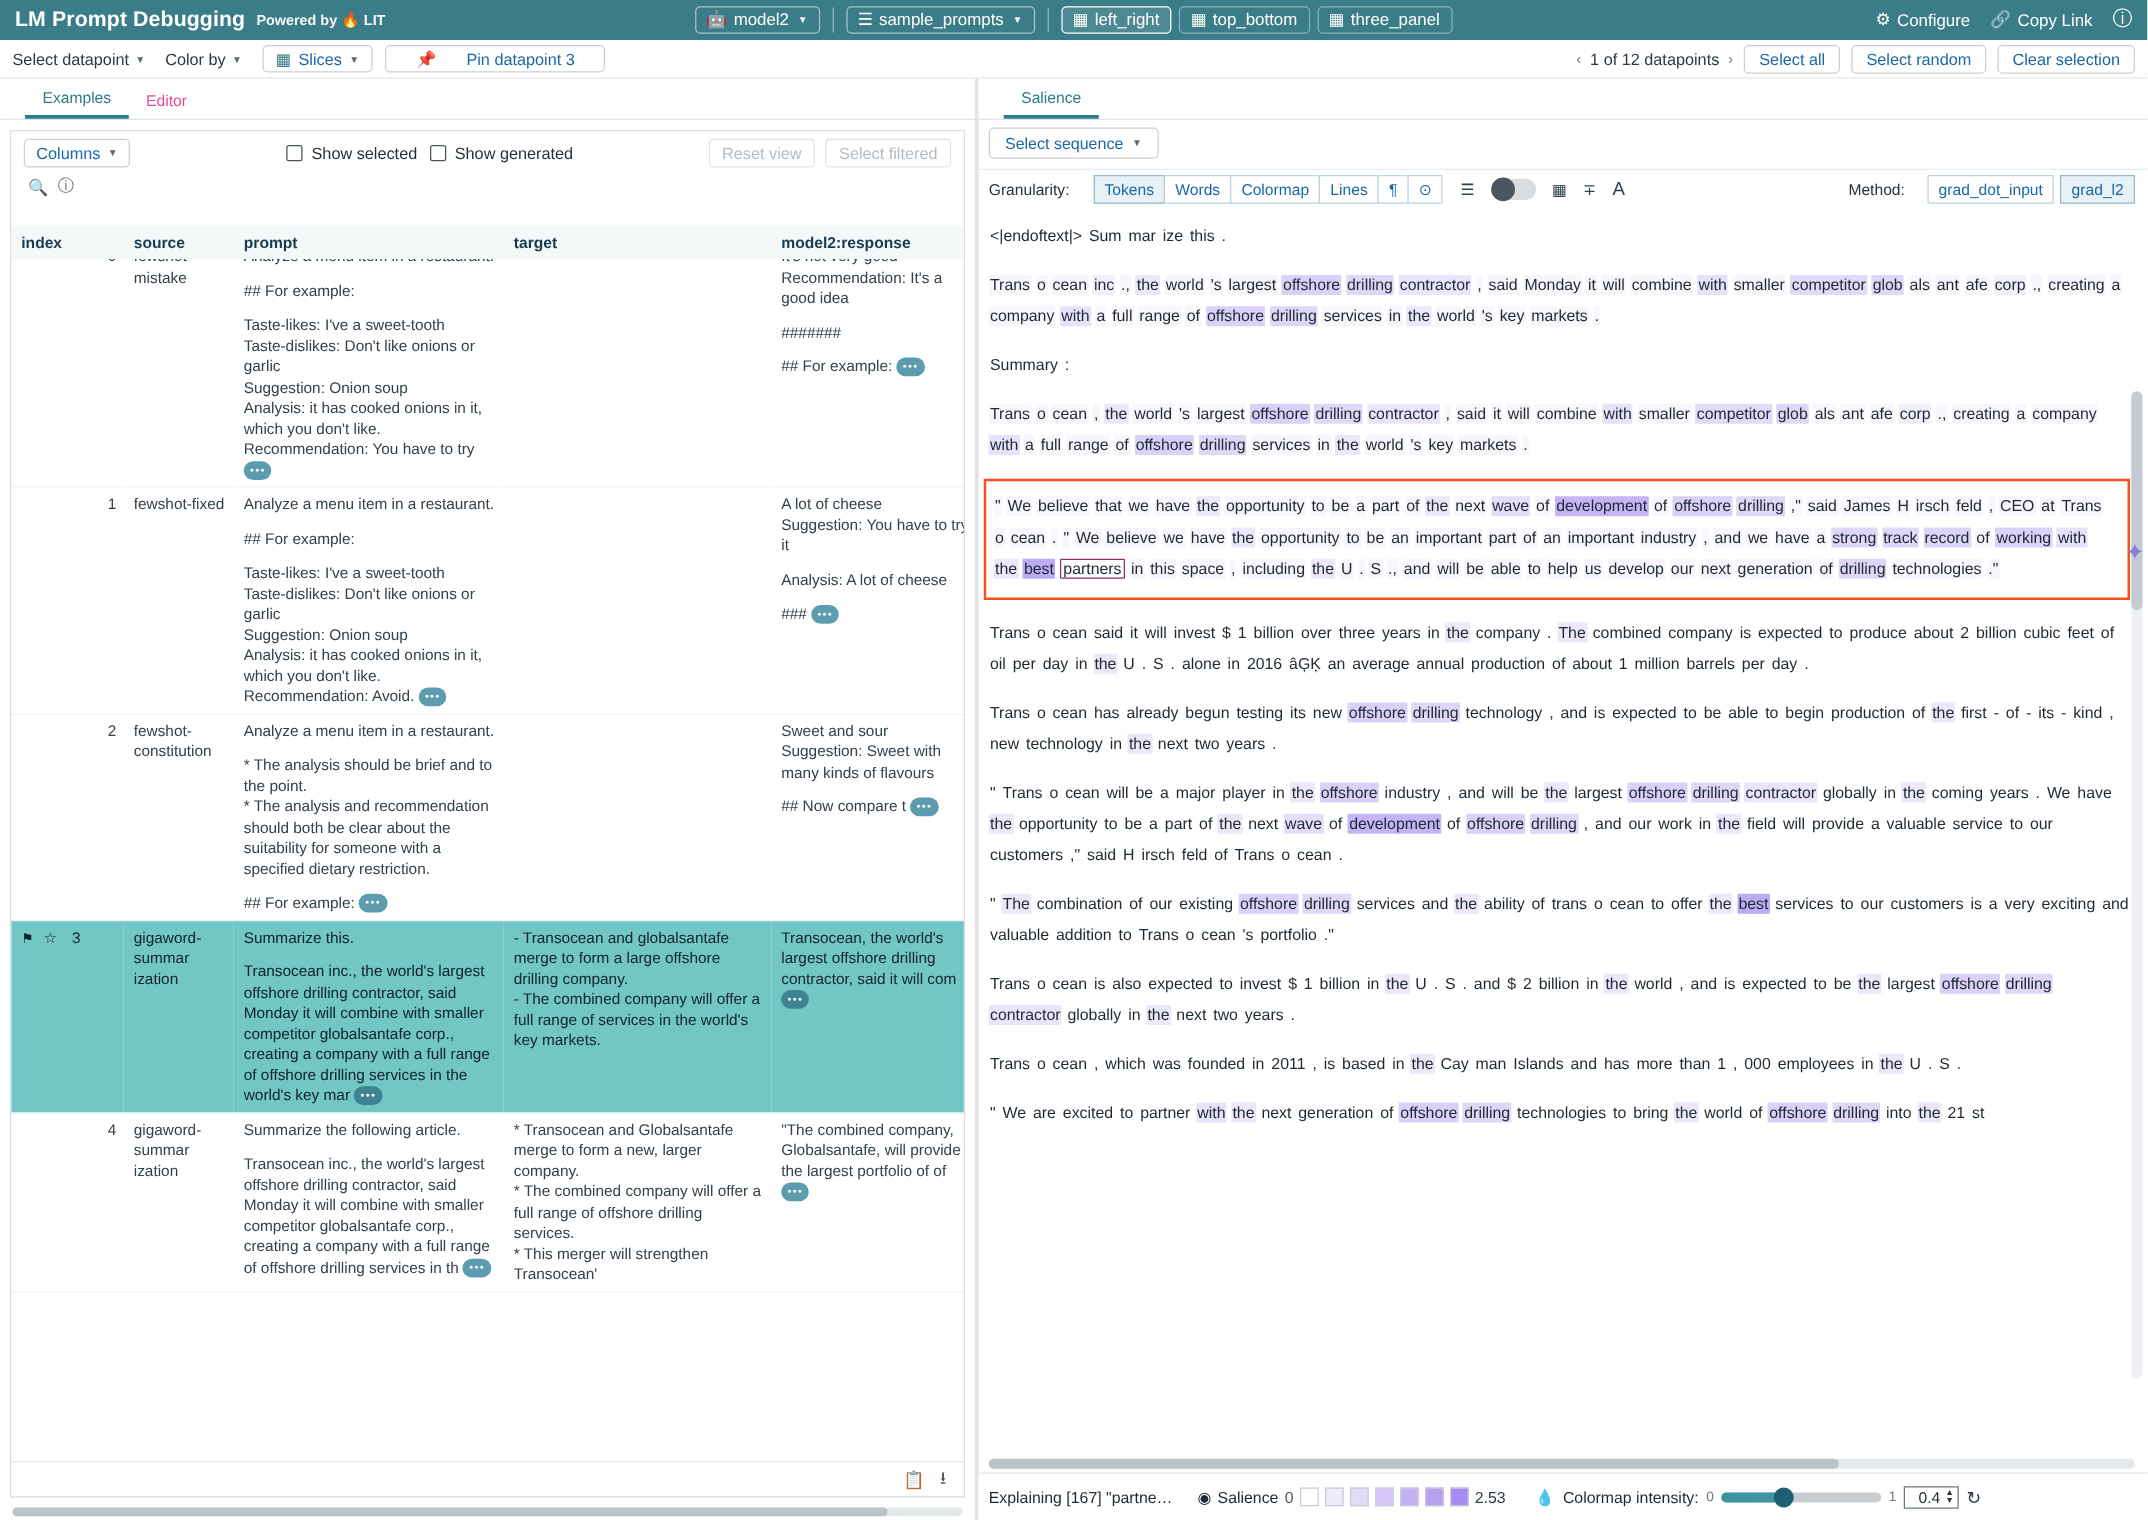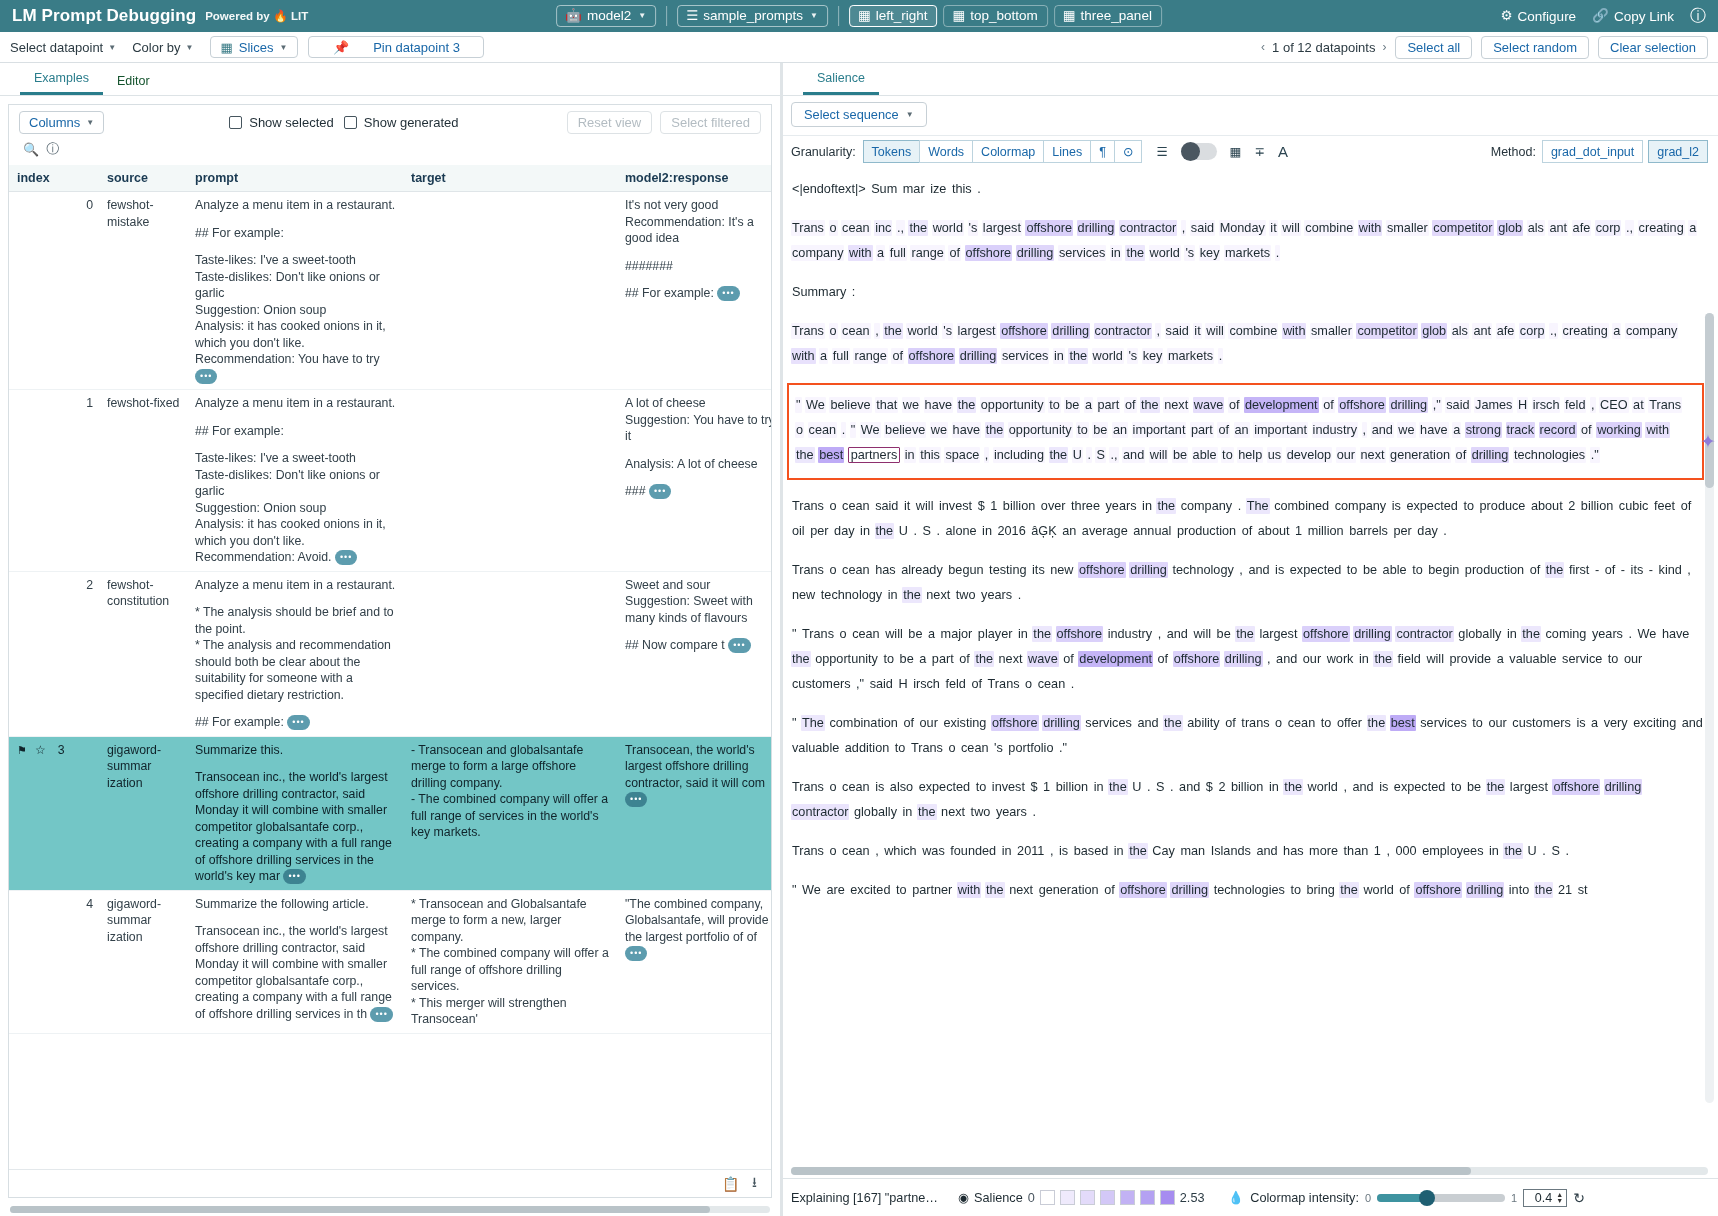--- a/index.html
+++ b/index.html
@@ -100,21 +100,21 @@
   #main { display: flex; height: 1153px; background: #e7ebed; }
   #leftpane { width: 783px; background: #fff; display: flex; flex-direction: column;
               border-right: 3px solid #dfe4e7; position: relative;}
   #rightpane { flex: 1; background: #fff; display: flex; flex-direction: column; position: relative;}
 
   .tabrow {
     height: 33px; border-bottom: 1px solid #dde3e6;
     display: flex; align-items: flex-end; padding-left: 20px; background: #fff;
   }
   .tab {
-    font-size: 12.5px; color: #14532d; padding: 0 14px 7px 14px; cursor: pointer;
+    font-size: 12.5px; color: #ec4899; padding: 0 14px 7px 14px; cursor: pointer;
   }
   .tab.active { color: #2a7d8c; border-bottom: 3px solid #2a7d8c; font-weight: normal; }
 
   .modcard {
     margin: 8px; border: 1px solid #d7dee2; flex: 1;
     display: flex; flex-direction: column; min-height: 0; background: #fff;
   }
   .modhead {
     height: 30px; display: flex; align-items: center;
     padding: 0 10px; font-size: 13px; color: #24333b;
@@ -150,21 +150,21 @@
   }
   .searchrow input::placeholder { color: #9aa4ab; }
   .help-i { color: #5e6d76; font-size: 13px; }
 
   
   .tablewrap { flex: 1; overflow: hidden; position: relative; }
   table.dt { border-collapse: collapse; width: 100%; table-layout: fixed; }
   table.dt th {
     background: #f3f8f8; color: #1a3a52; font-size: 12.5px; text-align: left;
     padding: 6px 6px 6px 8px; border-bottom: 1px solid #dfe5e8; font-weight: bold;
-    position: sticky; top: 0; margin-top: 30px;
+    position: sticky; top: 16px; margin-top: 30px;
   }
   table.dt td {
     font-size: 12.3px; color: #33414a; vertical-align: top;
     padding: 5px 6px 5px 8px; border-bottom: 1px solid #eef2f4; line-height: 16.5px;
   }
   td.idx { text-align: right; color: #33414a; }
   tr.selrow td { background: #73c6c6; color: #10242b; }
   tr.selrow td.pcell { color: #0d2128; }
   .moredots {
     display: inline-block; background: #5d9cae; color: #fff; border-radius: 9px;
@@ -196,21 +196,21 @@
   }
   .gran-row {
     display: flex; align-items: center; gap: 0; padding: 4px 10px 6px 8px;
     border-top: 1px solid #e6ebee; font-size: 12.5px;
   }
   .gran-label { color: #26343c; margin-right: 7px; }
   .seg {
     border: 1px solid #bcd3de; background: #fff; color: #1967a8;
     font-size: 12.5px; padding: 3px 8px; cursor: pointer; margin-left: -1px; height: 23px;
   }
-  .seg:first-of-type { margin-left: 0; }
+  .seg:first-of-type { margin-left: 12px; }
   .seg.on { background: #e7f2f7; border-color: #8fb9cb; }
   .icon-tools { display: flex; align-items: center; gap: 13px; margin-left: 14px; color: #2b4450; }
   .toggle-pill { width: 36px; height: 17px; background: #dadde0; border-radius: 9px; position: relative; }
   .toggle-pill::after {
     content: ''; position: absolute; left: 0; top: -1px; width: 19px; height: 19px;
     background: #4a5660; border-radius: 50%;
   }
   .method-wrap { margin-left: auto; display: flex; align-items: center; gap: 6px; font-size: 12.5px; }
   .method-wrap .mlabel { color: #26343c; }
 

